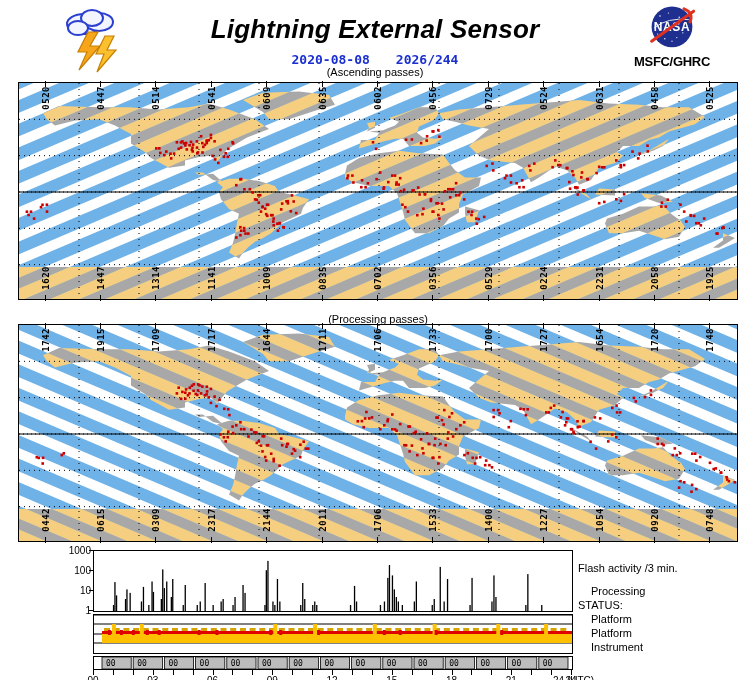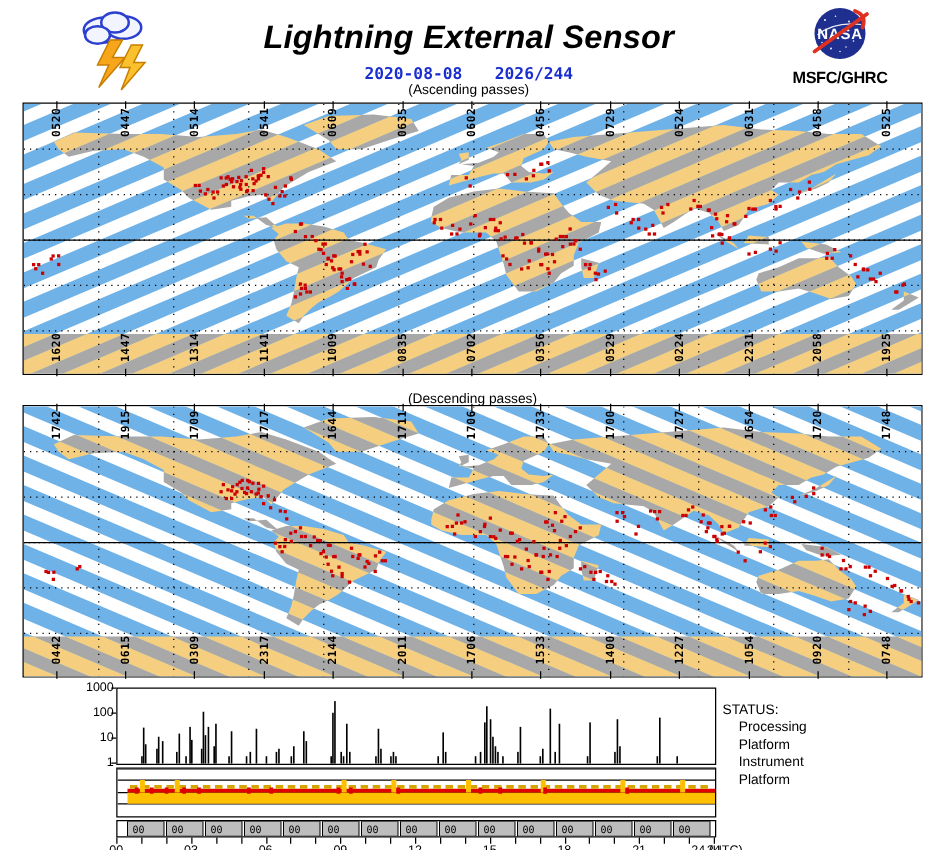--- a/index.html
+++ b/index.html
@@ -510,21 +510,21 @@
           <rect x="490.6" y="91.3" width="2.6" height="2.6" fill="#cc0000"></rect>
           <rect x="499.1" y="102.9" width="2.6" height="2.6" fill="#cc0000"></rect>
           <rect x="496.3" y="99.0" width="2.6" height="2.6" fill="#cc0000"></rect>
           <rect x="501.9" y="96.0" width="2.6" height="2.6" fill="#cc0000"></rect>
           <rect x="503.3" y="102.9" width="2.6" height="2.6" fill="#cc0000"></rect>
         </g>
       </svg>
     </div>
 </div>
 
-<div id="passes-bot">(Descending passes)</div>
+<div id="passes-bot">(Processing passes)</div>
 
 <div class="map-block" id="map-desc">
   <div class="map-canvas" id="desc-canvas">
       <svg width="720" height="218" viewBox="0 0 720 218">
         <rect width="720" height="218" fill="#ffffff"></rect>
         <defs>
           <clipPath id="clip-desc-canvas">
             <rect width="720" height="218"></rect>
           </clipPath>
           <clipPath id="landclip-desc-canvas">
@@ -1119,25 +1119,26 @@
       <div class="xl" style="left: 179.3px;">09</div>
       <div class="xl" style="left: 239px;">12</div>
       <div class="xl" style="left: 298.8px;">15</div>
       <div class="xl" style="left: 358.5px;">18</div>
       <div class="xl" style="left: 418.3px;">21</div>
       <div class="xl" style="left: 478px;">24</div>
     </div>
   <div id="utc-label">24 (UTC)</div>
 
   <div id="legend">
+    <div class="l1">Flash activity /3 min.</div>
+    <div class="l2 ind">Processing</div>
     <div class="l2">STATUS:</div>
-    <div class="l2 ind">Processing</div>
+    <div class="l2 ind">Platform</div>
     <div class="l2 ind">Platform</div>
     <div class="l2 ind">Instrument</div>
-    <div class="l2 ind">Platform</div>
   </div>
 </div>
 
 <div class="tick-v" style="left: 44.6923px; height: 6px; top: 81px;"></div>
 <div class="orbit-label" style="left: 41.6923px; top: 86px;">0520</div>
 <div class="tick-v" style="left: 100.077px; height: 6px; top: 81px;"></div>
 <div class="orbit-label" style="left: 97.0769px; top: 86px;">0447</div>
 <div class="tick-v" style="left: 155.462px; height: 6px; top: 81px;"></div>
 <div class="orbit-label" style="left: 152.462px; top: 86px;">0514</div>
 <div class="tick-v" style="left: 210.846px; height: 6px; top: 81px;"></div>

